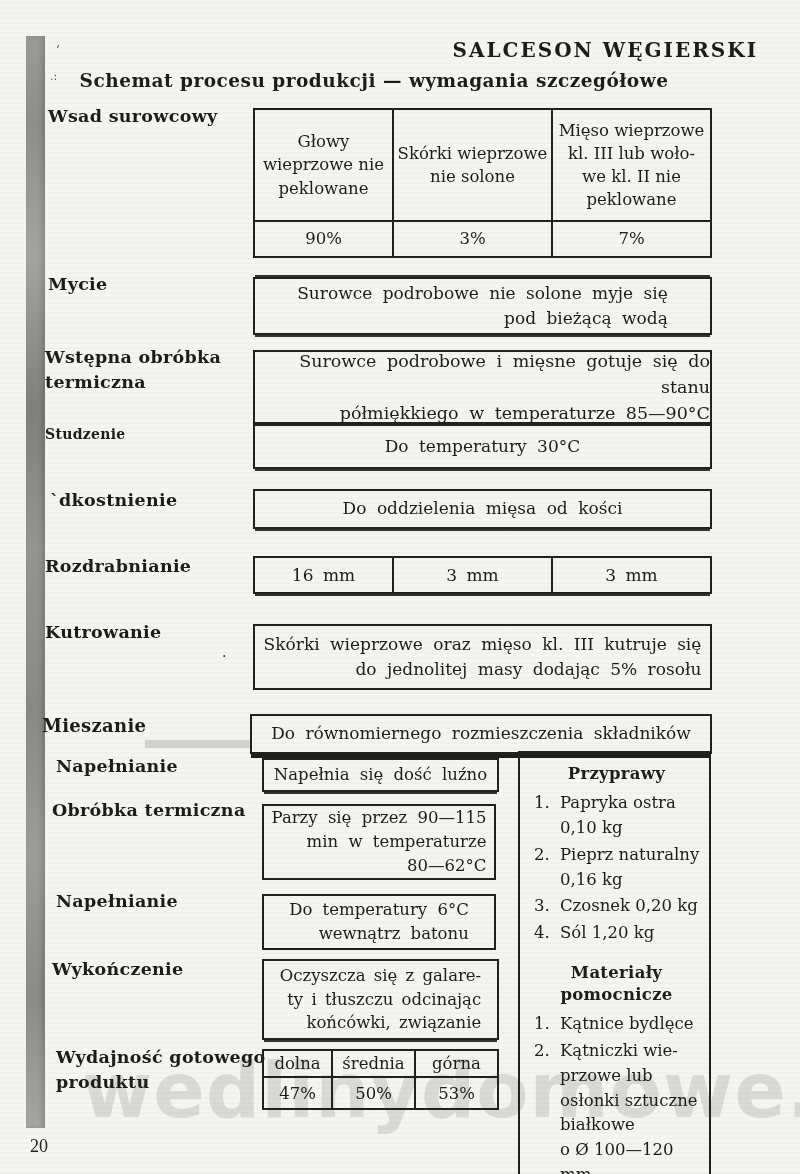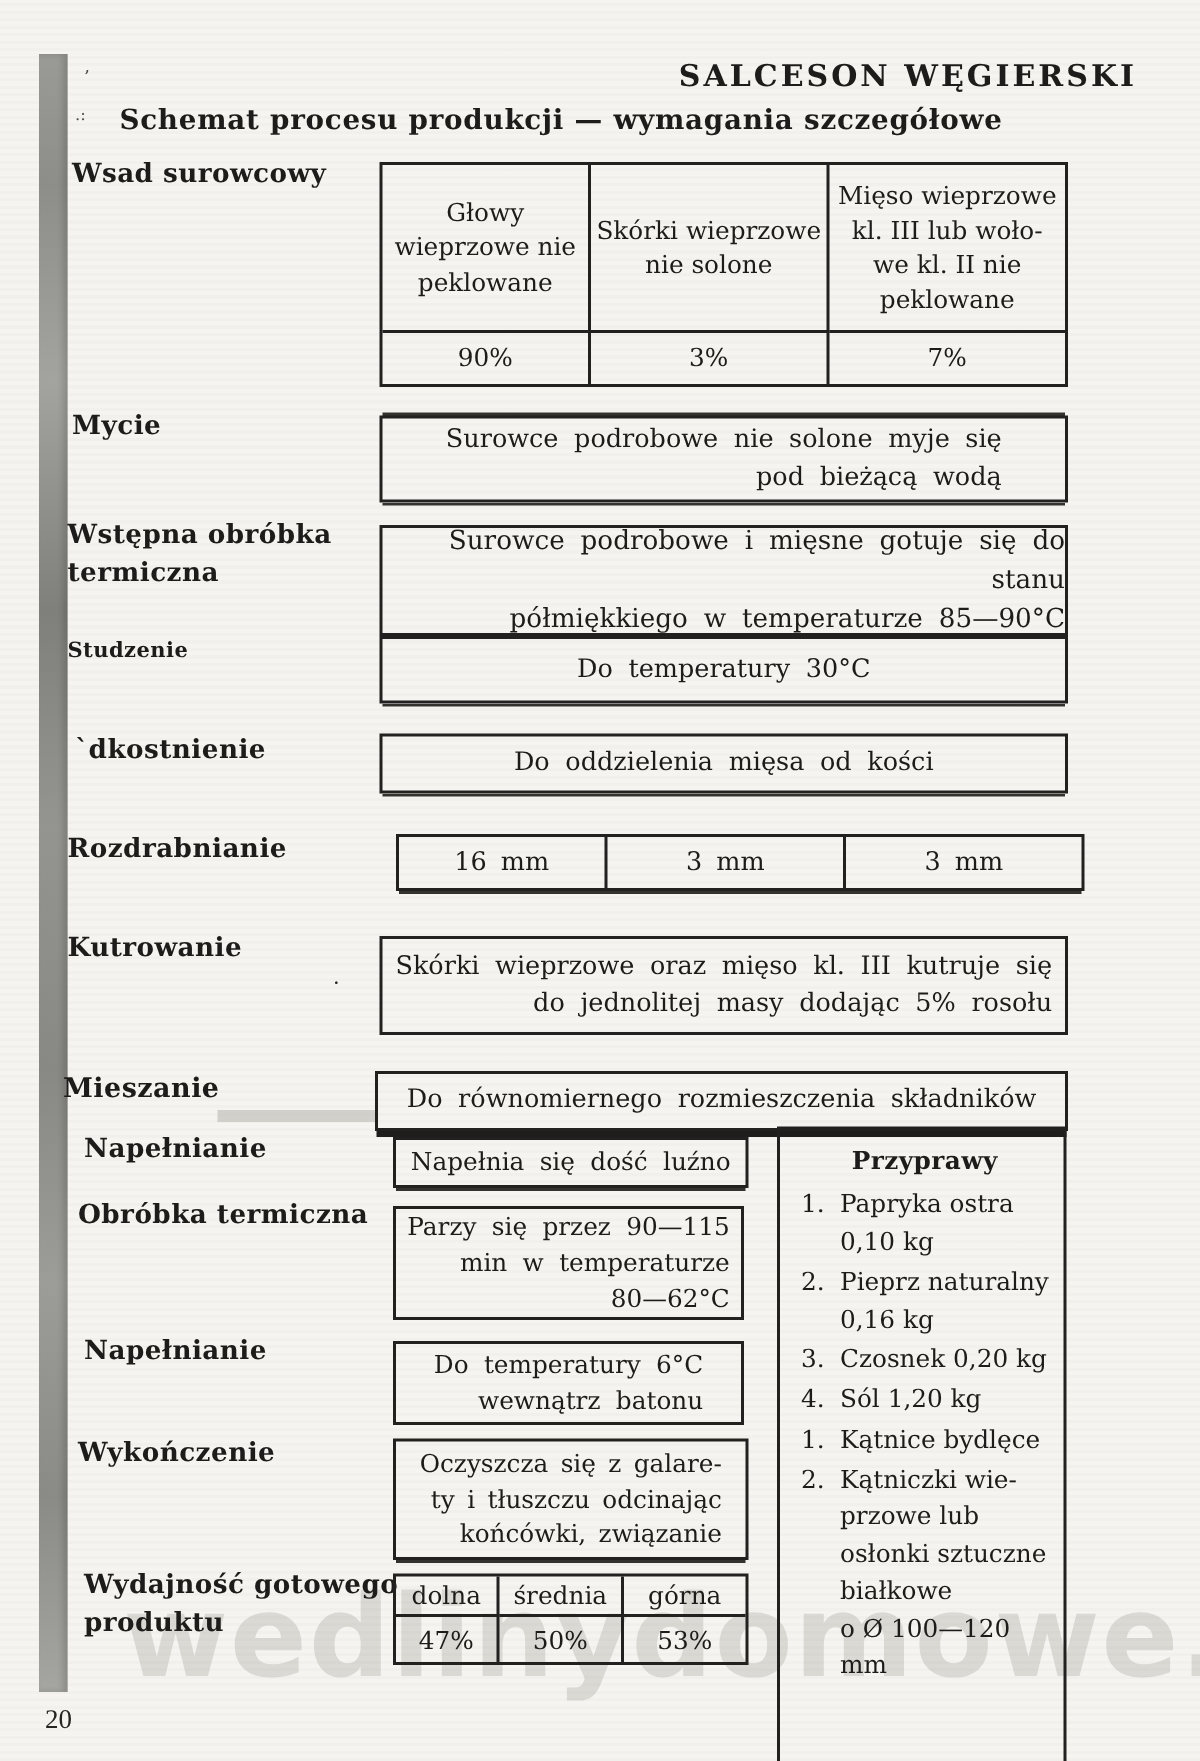--- a/index.html
+++ b/index.html
@@ -65,21 +65,21 @@
   
   .tbl{border:2px solid #222120;display:grid;}
   .tbl-wsad{left:253px;top:108px;width:455px;height:146px;
     grid-template-columns:139px 159px 1fr;grid-template-rows:112px 1fr;}
   .tbl-wsad .c{border-right:2px solid #222120;display:flex;align-items:center;justify-content:center;
     text-align:center;font-size:16.5px;line-height:1.4;white-space:pre-line;padding:2px 3px;}
   .tbl-wsad .c:nth-child(3n){border-right:none;}
   .tbl-wsad .hd{border-bottom:2px solid #222120;}
 
   
-  .tbl-rozdrab{left:264px;top:556px;width:455px;height:34px;grid-template-columns:139px 159px 1fr;}
+  .tbl-rozdrab{left:253px;top:556px;width:455px;height:34px;grid-template-columns:139px 159px 1fr;}
   .tbl-rozdrab .c{border-right:2px solid #222120;display:flex;align-items:center;justify-content:center;font-size:17px;word-spacing:4px;}
   .tbl-rozdrab .c:last-child{border-right:none;}
 
   
   .tbl-yield{left:262px;top:1049px;width:233px;height:57px;grid-template-columns:69px 83px 1fr;grid-template-rows:27px 1fr;}
   .tbl-yield .c{border-right:2px solid #222120;display:flex;align-items:center;justify-content:center;font-size:16.5px;}
   .tbl-yield .c:nth-child(3n){border-right:none;}
   .tbl-yield .hd{border-bottom:2px solid #222120;}
 
   
@@ -196,20 +196,22 @@
     </div>
     <div class="sb-item">
       <span class="num">3.</span>
       <span class="txt">Czosnek 0,20 kg</span>
     </div>
     <div class="sb-item">
       <span class="num">4.</span>
       <span class="txt">Sól 1,20 kg</span>
     </div>
 
+    <div class="sb-title mat">Materiały
+pomocnicze</div>
     <div class="sb-item">
       <span class="num">1.</span>
       <span class="txt">Kątnice bydlęce</span>
     </div>
     <div class="sb-item">
       <span class="num">2.</span>
       <span class="txt">Kątniczki wie-
 przowe lub
 osłonki sztuczne
 białkowe

